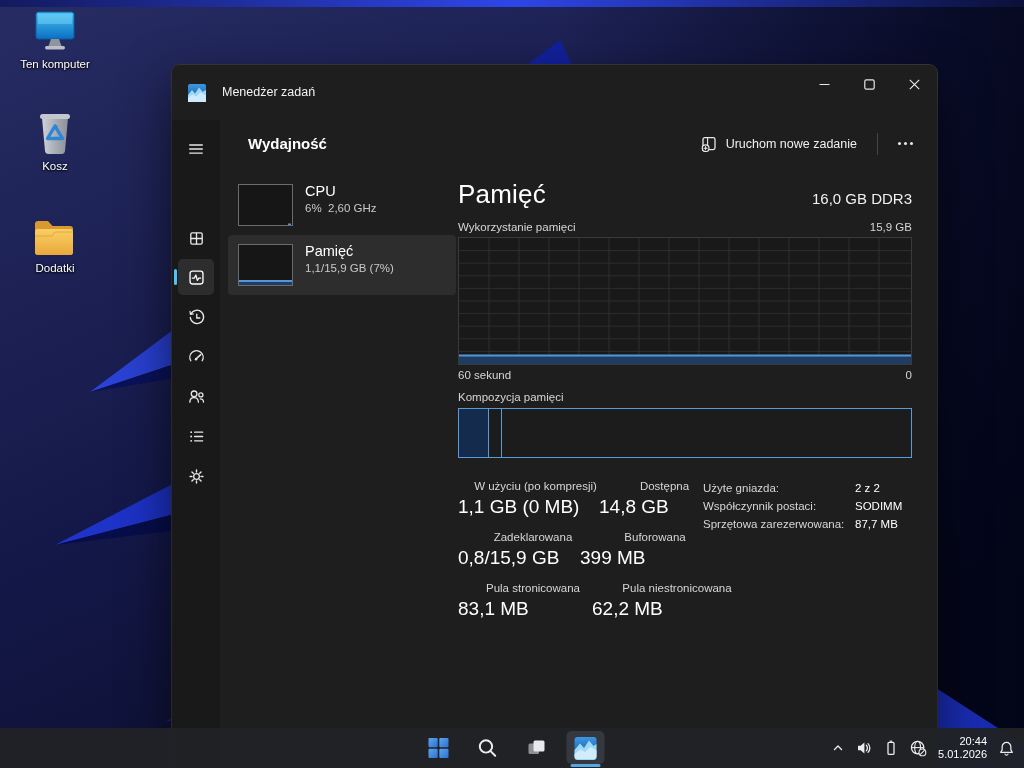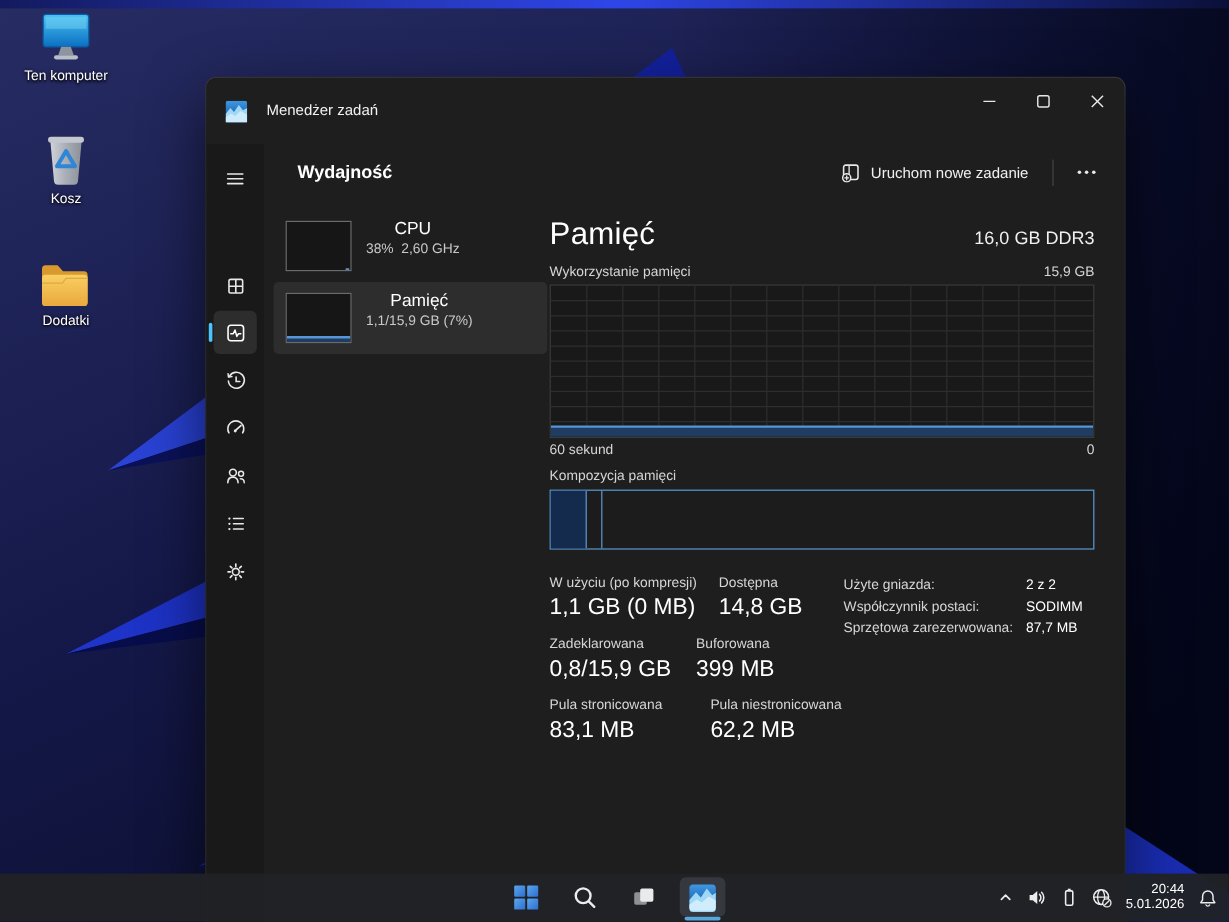--- a/index.html
+++ b/index.html
@@ -44,21 +44,21 @@
 
   .main { position:absolute; left:0; top:47px; right:0; bottom:0; }
 
   
   .perf-list { position:absolute; left:8px; top:8px; width:228px; }
   .perf-item { position:relative; height:60px; border-radius:4px; display:flex; align-items:center; }
   .perf-item.selected { background:#2d2d2d; }
   .thumb { position:absolute; left:10px; top:9px; width:55px; height:42px;
            background:#161616; border:1px solid #6b6b6b; }
   .perf-text { position:absolute; left:77px; top:8px; }
-  .perf-title { font-size:14.5px; color:#fff;text-align:center; }
+  .perf-title { font-size:14.5px; color:#fff; }
   .perf-sub { font-size:11.5px; color:#c9c9c9; margin-top:3px; white-space:pre; }
 
   
   .detail { position:absolute; left:238px; top:0; width:454px; height:100%; }
   .mem-title-row { position:absolute; left:0; top:12px; width:100%; display:flex; align-items:flex-end; }
   .mem-title { font-size:26px; font-weight:400; color:#fff; letter-spacing:.2px; }
   .mem-total { margin-left:auto; font-size:15px; color:#f0f0f0; padding-bottom:3px; }
   .chart-label-row { position:absolute; left:0; top:54px; width:100%; display:flex; font-size:11.5px; color:#d6d6d6; }
   .chart-label-row .right { margin-left:auto; }
   .mem-chart { position:absolute; left:0; top:70px; width:454px; height:128px;
@@ -66,21 +66,21 @@
   .xaxis-row { position:absolute; left:0; top:202px; width:100%; display:flex; font-size:11.5px; color:#d6d6d6; }
   .xaxis-row .right { margin-left:auto; }
   .comp-label { position:absolute; left:0; top:224px; font-size:11.5px; color:#d6d6d6; }
   .comp-bar { position:absolute; left:0; top:241px; width:454px; height:50px;
               border:1px solid #5b9bd5; background:#1c1c1c; }
   .comp-seg-used { position:absolute; left:0; top:0; bottom:0; width:30px;
                    background:#152b4e; border-right:1px solid #5b9bd5; }
   .comp-div { position:absolute; top:0; bottom:0; width:1px; background:#5b9bd5; left:42px; }
 
   .stat { position:absolute; width:150px; }
-  .stat .s-label { font-size:11.5px; color:#d6d6d6; }
+  .stat .s-label { font-size:11.5px; color:#d6d6d6;text-align:center; }
   .stat .s-value { font-size:19px; color:#fff; margin-top:4px; white-space:nowrap; }
   .kv { position:absolute; font-size:11.5px; color:#d6d6d6; white-space:nowrap; }
   .kv-val { position:absolute; font-size:11.5px; color:#fff; white-space:nowrap; }
 
   
   #taskbar { position:absolute; left:0; bottom:0; width:1024px; height:40px;
              background:rgba(33,34,38,.97); z-index:10; }
   .tb-center { position:absolute; left:50%; transform:translateX(-50%); top:0; height:40px;
                display:flex; align-items:center; gap:9px; }
   .tb-cell { width:40px; height:40px; display:flex; align-items:center; justify-content:center; position:relative; }
@@ -306,21 +306,21 @@
 
       <div class="perf-list">
         <div class="perf-item">
           <div class="thumb">
             <svg width="53" height="40" viewBox="0 0 53 40">
                 <path d="M49 39.2 h3" stroke="#5795d6" stroke-width="1.4"></path>
               </svg>
           </div>
           <div class="perf-text">
             <div class="perf-title">CPU</div>
-            <div class="perf-sub">38%  2,60 GHz</div>
+            <div class="perf-sub">6%  2,60 GHz</div>
           </div>
         </div>
         <div class="perf-item selected">
           <div class="thumb">
             <svg width="53" height="40" viewBox="0 0 53 40">
               <rect x="0" y="36.5" width="53" height="3.5" fill="#1f3c63"></rect>
               <path d="M0 36 h53" stroke="#5795d6" stroke-width="2"></path>
               </svg>
           </div>
           <div class="perf-text">

